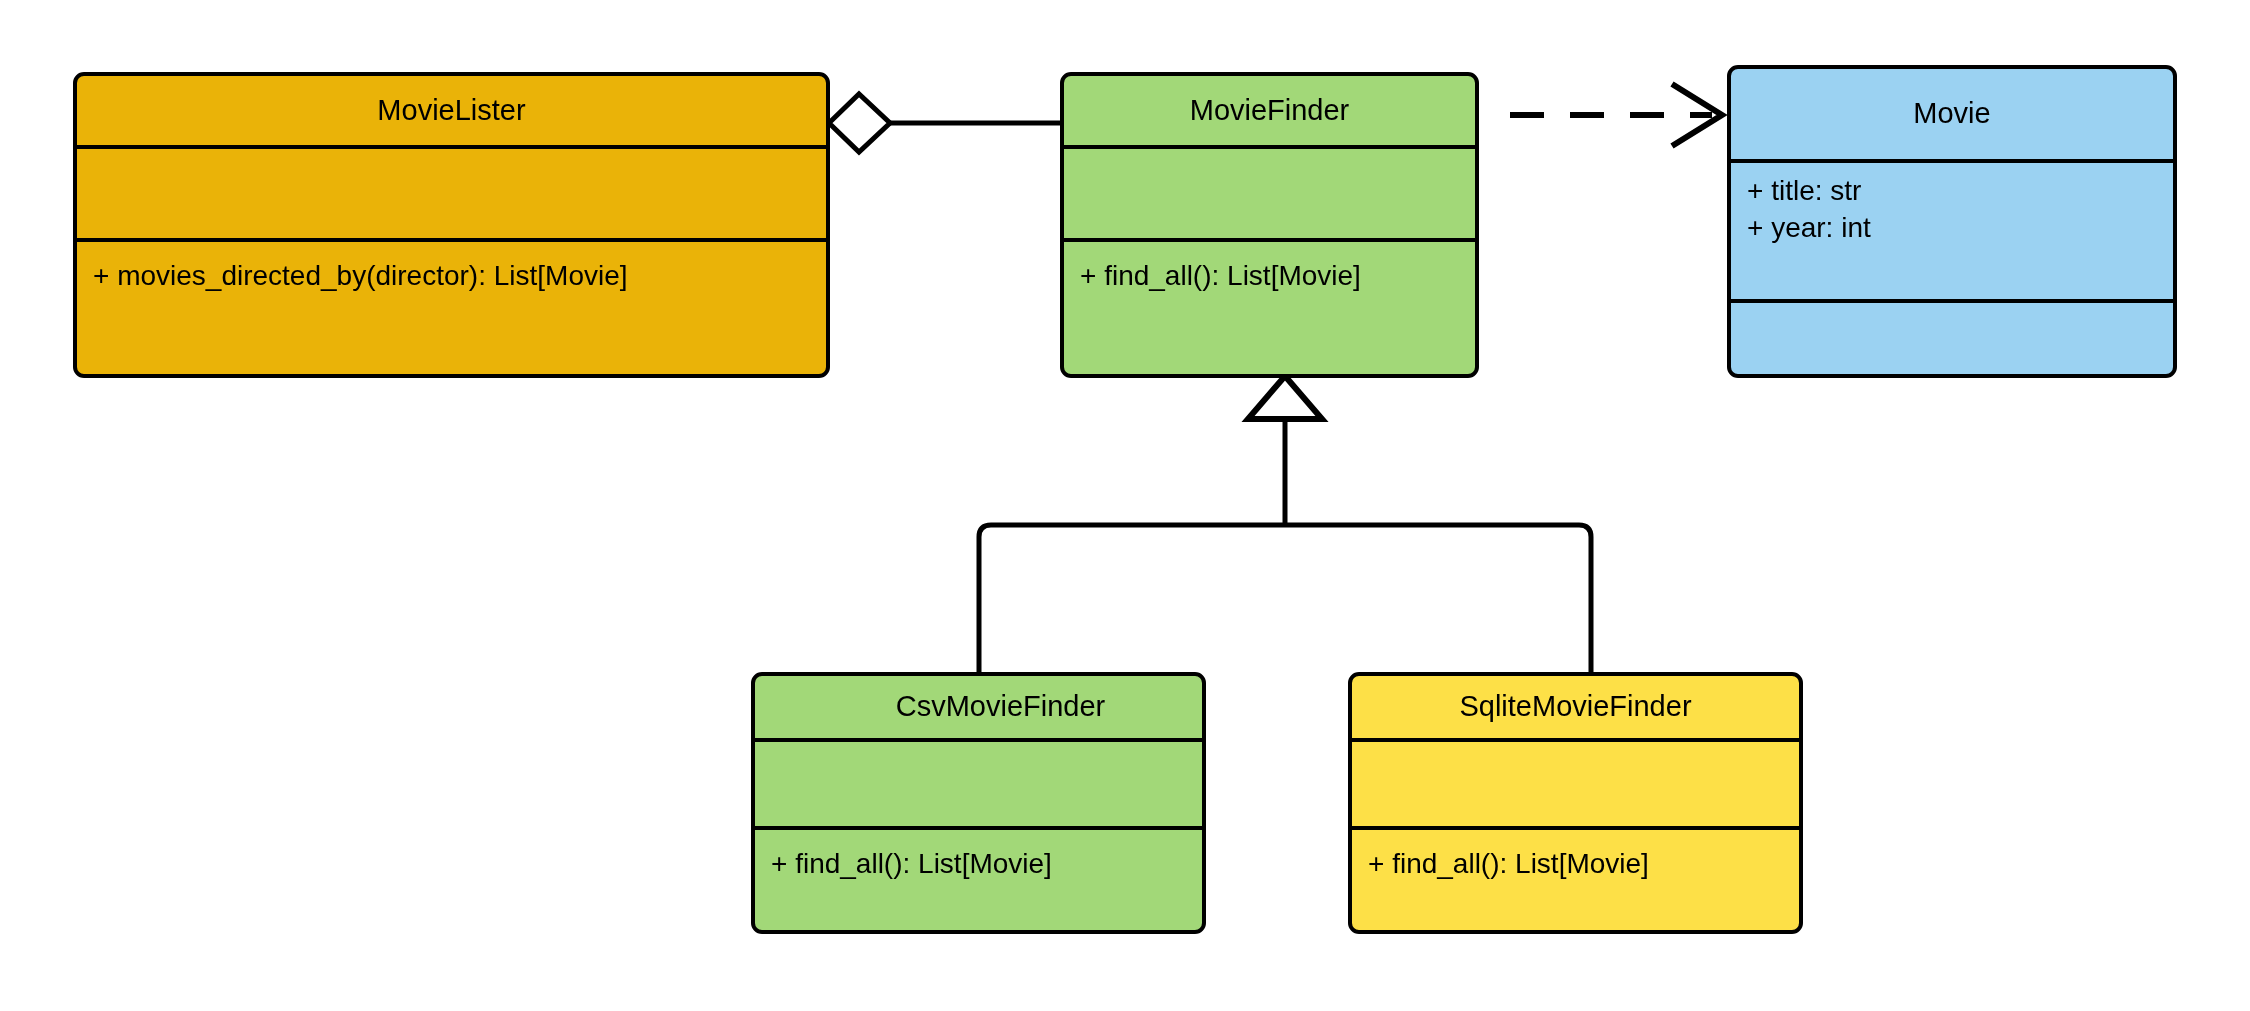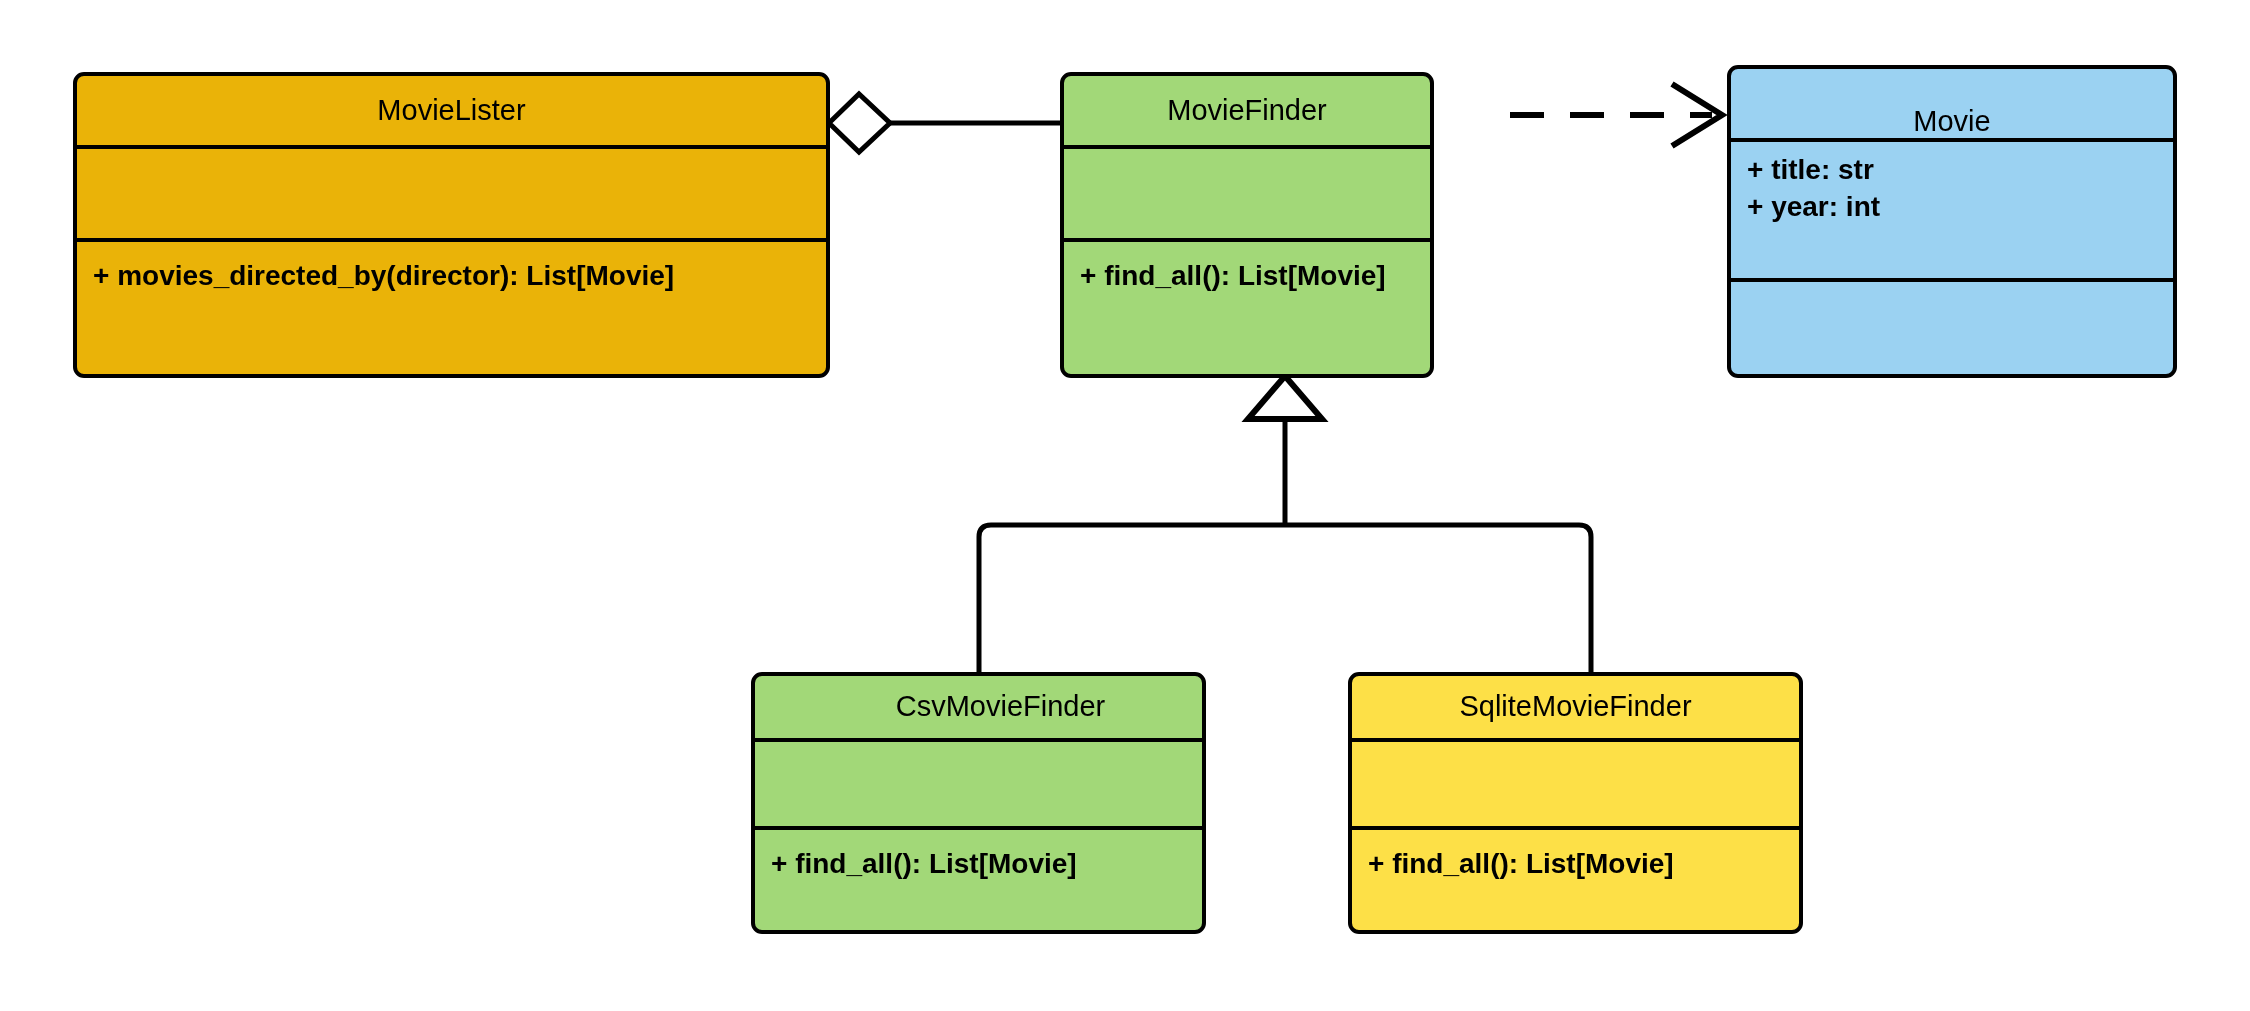--- a/index.html
+++ b/index.html
@@ -58,44 +58,43 @@
     white-space: nowrap;
   }
   .member-list {
     padding: 10px 16px 0 16px;
   }
   .member {
     font-size: 28px;
     color: #000000;
     line-height: 1.32;
     white-space: nowrap;
-    font-weight: bold;
   }
   
   #class-movielister {
     left: 73px;  top: 72px;  width: 757px;  height: 306px;
     background: #eab308;
   }
   #class-movielister .comp-name   { height: 73px; }
   #class-movielister .comp-attrs  { height: 93px; }
   #class-movielister .comp-ops    { flex: 1; }
 
   #class-moviefinder {
-    left: 1060px; top: 72px; width: 374px; height: 306px;
+    left: 1060px; top: 72px; width: 419px; height: 306px;
     background: #A2D878;
   }
   #class-moviefinder .comp-name  { height: 73px; }
   #class-moviefinder .comp-attrs { height: 93px; }
   #class-moviefinder .comp-ops   { flex: 1; }
 
   #class-movie {
     left: 1727px; top: 65px; width: 450px; height: 313px;
     background: #9BD2F2;
   }
-  #class-movie .comp-name  { height: 73px; align-items: flex-end; }
+  #class-movie .comp-name  { height: 94px; }
   #class-movie .comp-attrs { height: 140px; }
   #class-movie .comp-ops   { flex: 1; }
 
   #class-csvmoviefinder {
     left: 751px; top: 672px; width: 455px; height: 262px;
     background: #A2D878;
   }
   #class-csvmoviefinder .comp-name  { height: 66px; padding-left: 44px; }
   #class-csvmoviefinder .comp-attrs { height: 88px; }
   #class-csvmoviefinder .comp-ops   { flex: 1; }

